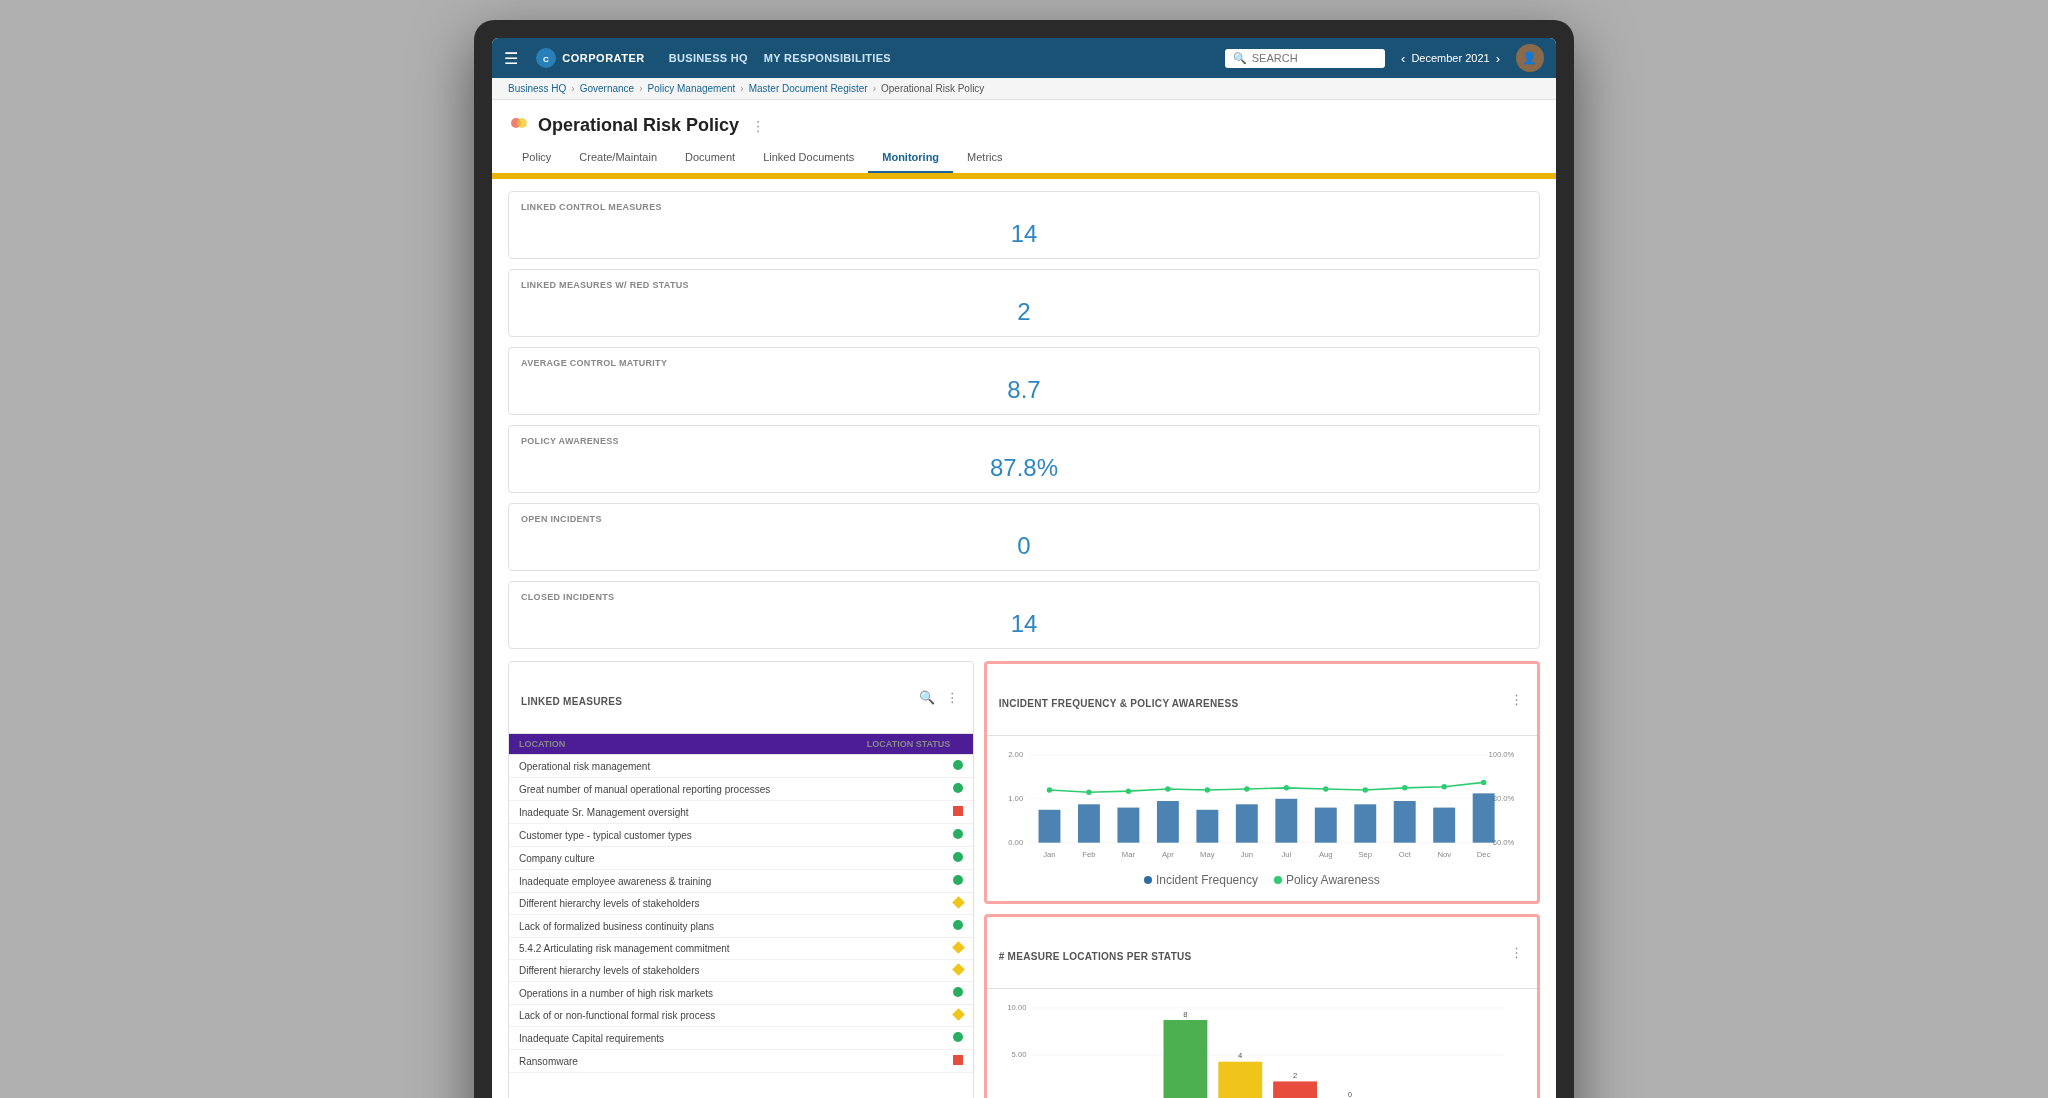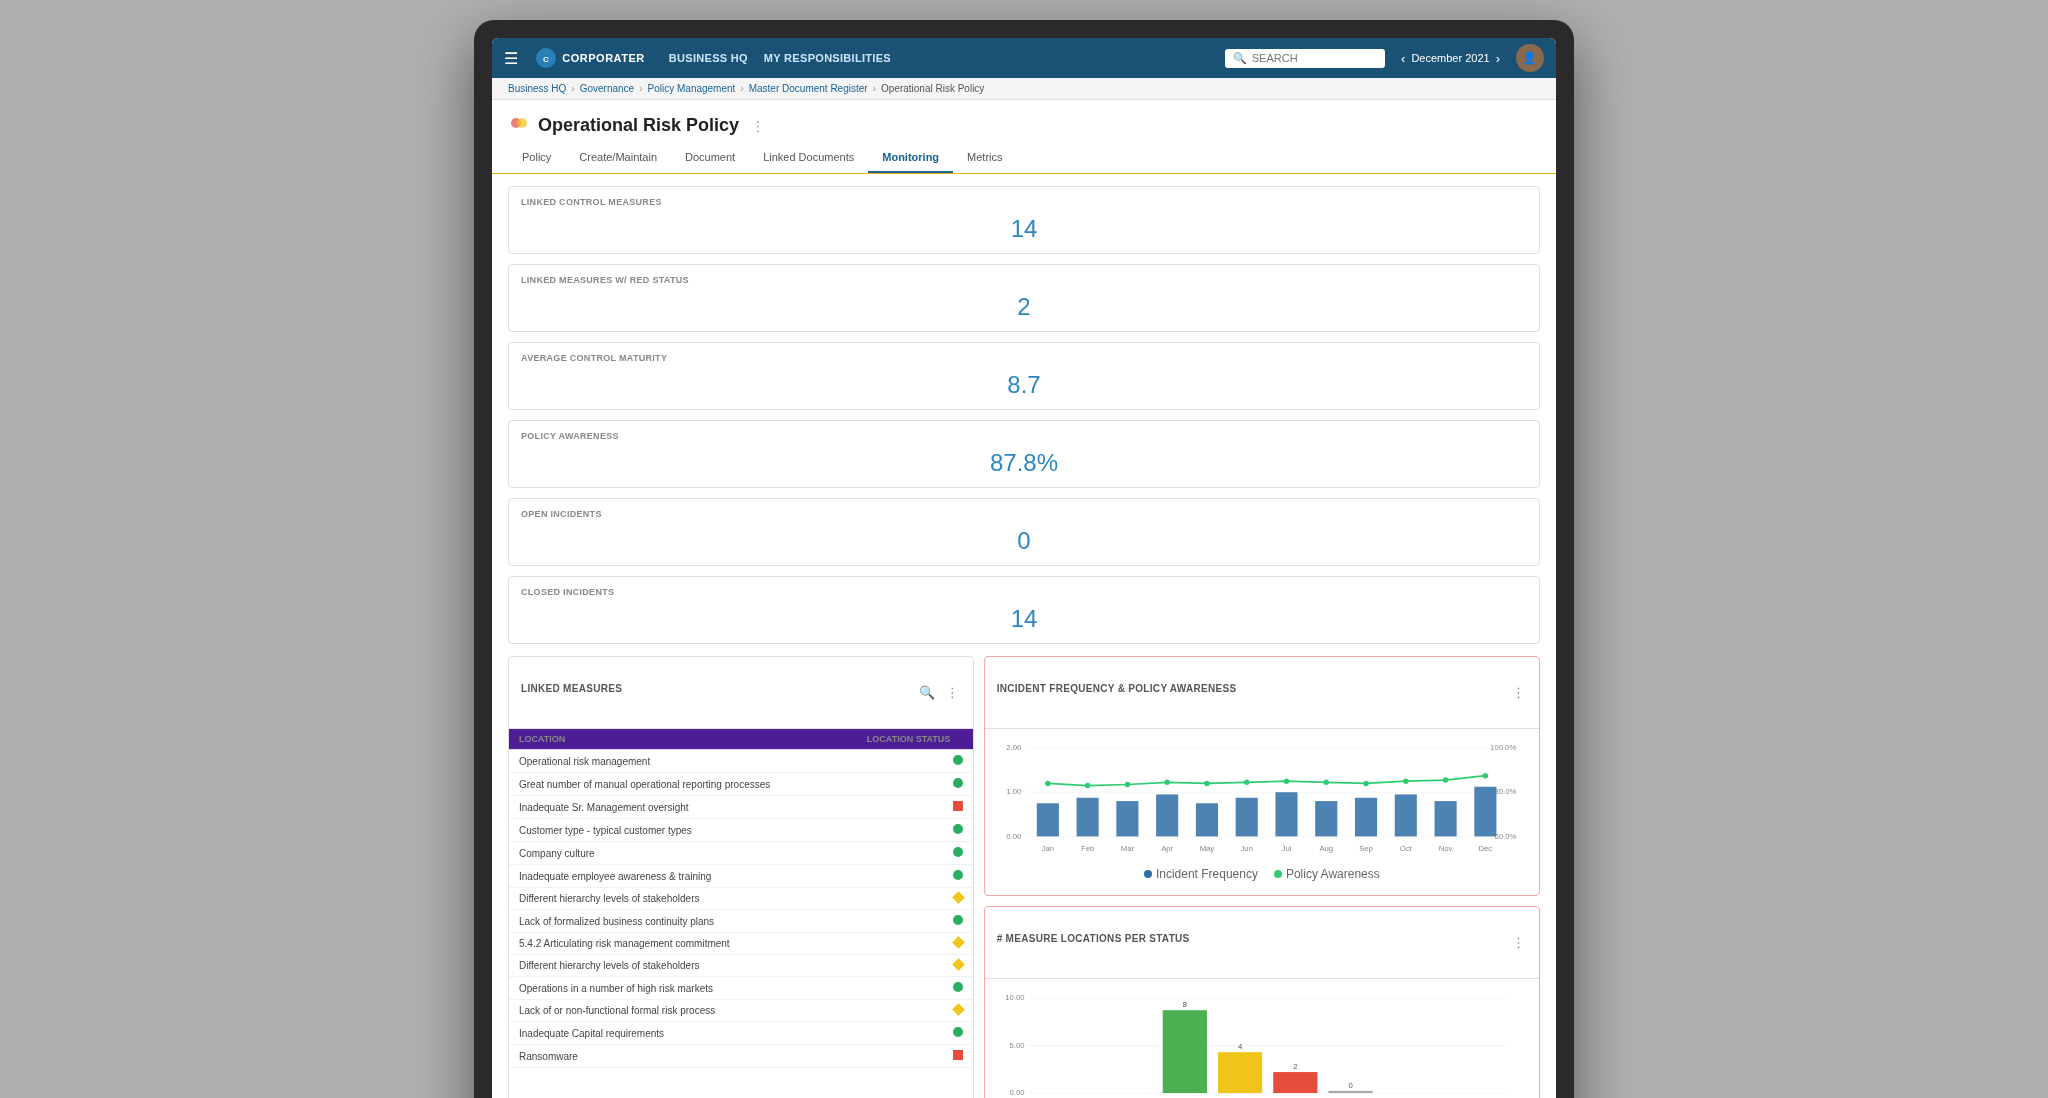--- a/index.html
+++ b/index.html
@@ -131,21 +131,21 @@
     .page-title {
       font-size: 18px;
       font-weight: 600;
       color: #222;
     }
     .page-menu-icon { color: #999; font-size: 14px; cursor: pointer; margin-left: 4px; }
     
     .tabs {
       display: flex;
       padding: 0 16px;
-      border-bottom: 1px solid #eab308;
+      border-bottom: 6px solid #eab308;
       gap: 0;
     }
     .tab {
       padding: 8px 14px;
       font-size: 11px;
       color: #555;
       cursor: pointer;
       border-bottom: 2px solid transparent;
     }
     .tab.active {
@@ -196,21 +196,21 @@
       overflow: hidden;
     }
     .right-panel {
       flex: 1.2;
       display: flex;
       flex-direction: column;
       gap: 10px;
     }
     .panel-header {
       display: flex;
-      align-items: flex-start;
+      align-items: flex-end;
       justify-content: space-between;
       padding: 26px 12px;
       border-bottom: 1px solid #e0e0e0;
     }
     .panel-title {
       font-size: 10px;
       font-weight: 700;
       color: #555;
       text-transform: uppercase;
       letter-spacing: 0.3px;
@@ -247,21 +247,21 @@
       border-bottom: 1px solid #e0e0e0;
     }
     .measures-table th:last-child { text-align: right; }
     .measures-table td {
       padding: 5px 10px;
       border-bottom: 1px solid #f0f0f0;
       color: #444;
     }
     
     .chart-panel {
-      border: 1px solid #fca5a5;
+      border: 3px solid #fca5a5;
       border-radius: 4px;
       background: #fff;
       padding: 0;
     }
     .chart-body {
       padding: 8px 12px 8px 12px;
     }
     
     .chart-svg {
       width: 100%;

